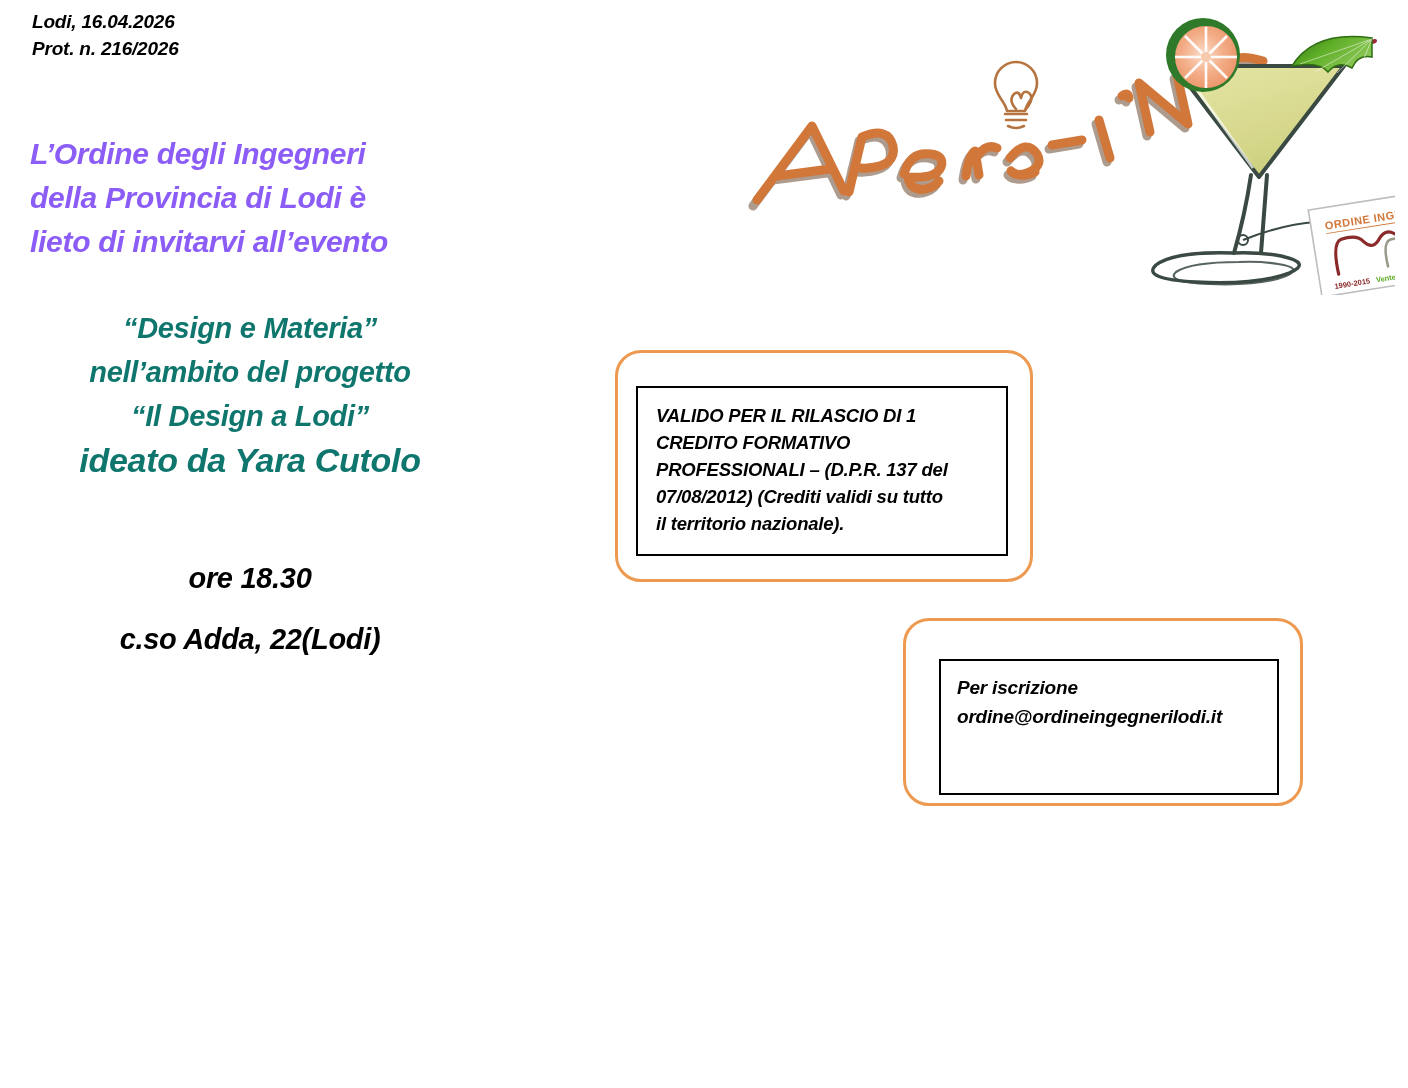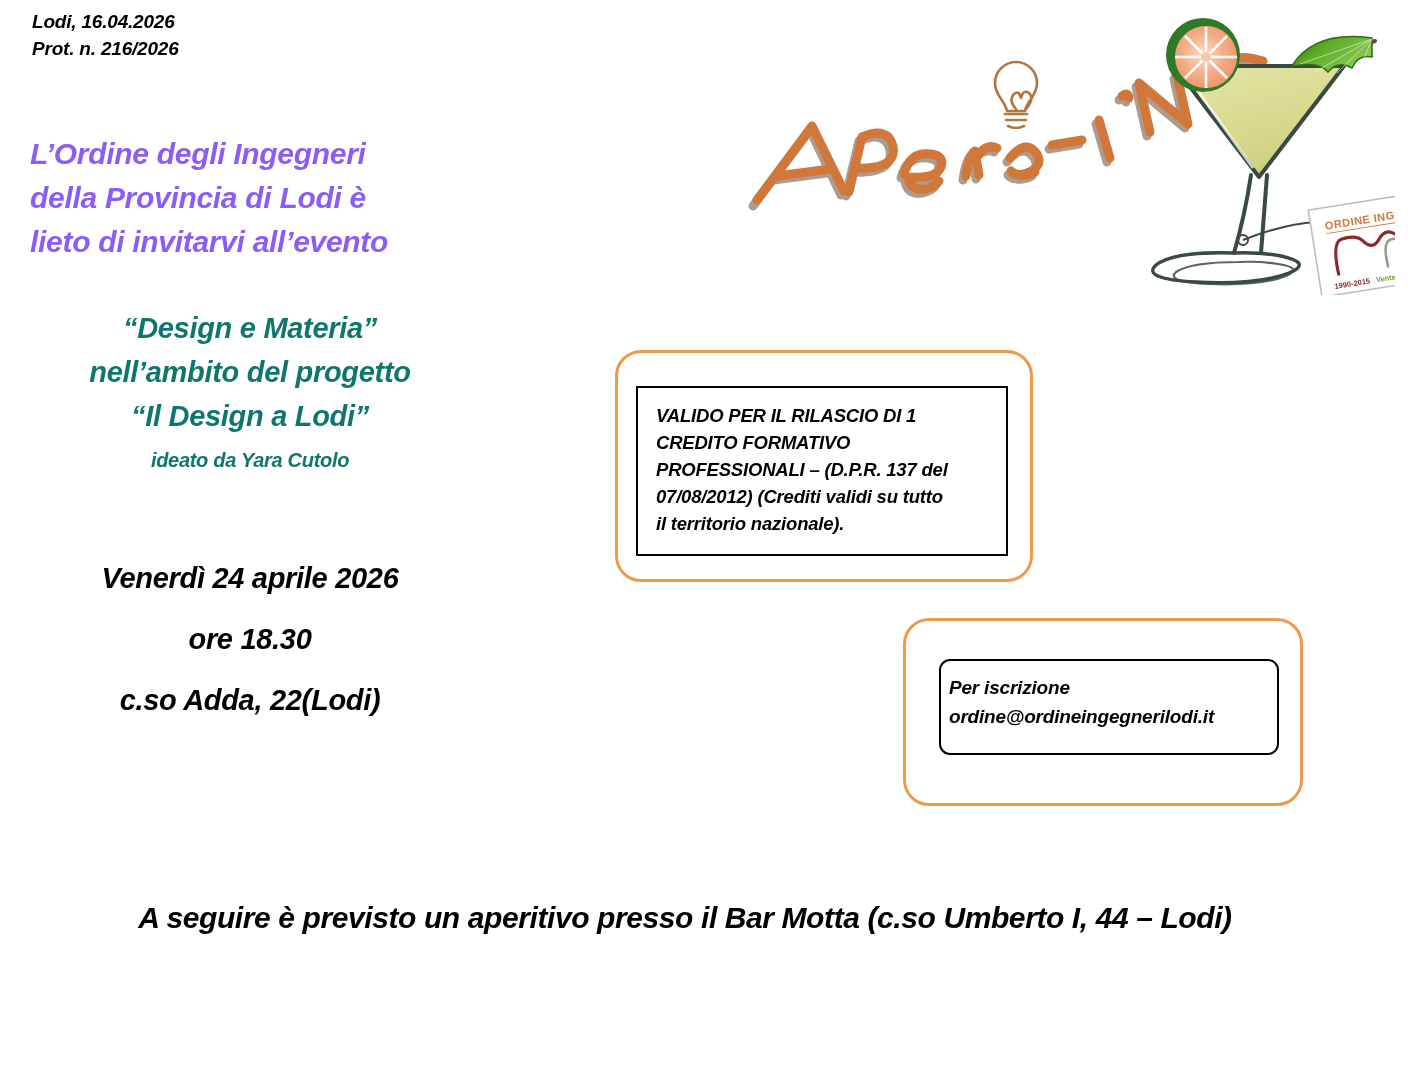--- a/index.html
+++ b/index.html
@@ -52,21 +52,21 @@
     top: 306px;
     width: 460px;
     font-style: italic;
     font-weight: bold;
     font-size: 29px;
     line-height: 44px;
     color: #0f766e;
     text-align: center;
     letter-spacing: -0.3px;
   }
-  .project .ideato { font-size: 20px; }
+  .project .ideato { font-size: 34px; }
 
   .details {
     position: absolute;
     left: 20px;
     top: 548px;
     width: 460px;
     font-style: italic;
     font-weight: bold;
     font-size: 29px;
     line-height: 61px;
@@ -112,26 +112,25 @@
   #credit-inner {
     left: 18px; top: 33px; width: 372px; height: 170px;
     font-size: 18.5px;
     line-height: 27px;
     padding: 14px 7px 0 18px;
     letter-spacing: -0.2px;
   }
 
   #signup-callout { left: 903px; top: 618px; width: 400px; height: 188px; }
   #signup-inner {
-    left: 33px; top: 38px; width: 340px; height: 96px;
+    left: 33px; top: 38px; width: 340px; height: 136px;
     font-size: 19px;
     line-height: 29px;
-    padding: 12px 10px 0 8px;
+    padding: 12px 10px 0 16px;
     letter-spacing: -0.2px;
-    border-radius: 11px;
   }
 
   
   #artwork {
     position: absolute;
     left: 715px;
     top: 10px;
     width: 680px;
     height: 285px;
   }
@@ -154,21 +153,20 @@
   </div>
 
   <div class="project">
     <div>“Design e Materia”</div>
     <div>nell’ambito del progetto</div>
     <div>“Il Design a Lodi”</div>
     <div class="ideato">ideato da Yara Cutolo</div>
   </div>
 
   <div class="details">
-    <div>Venerdì  24 aprile 2026</div>
     <div>ore 18.30</div>
     <div>c.so Adda, 22(Lodi)</div>
   </div>
 
   <div class="callout" id="credit-callout">
     <div class="callout-inner" id="credit-inner">
       <div>VALIDO PER IL RILASCIO DI 1</div>
       <div>CREDITO FORMATIVO</div>
       <div>PROFESSIONALI – (D.P.R. 137 del</div>
       <div>07/08/2012) (Crediti validi su tutto</div>
@@ -297,16 +295,15 @@
         <path d="M668 258 q-2 -24 6 -26 q10 -2 14 6" fill="none" stroke="#9a9a8a" stroke-width="2.6" stroke-linecap="round"></path>
         <path d="M700 256 q-1 -20 5 -22" fill="none" stroke="#cfc9a0" stroke-width="2.6" stroke-linecap="round"></path>
         <text x="612" y="272" font-family="'Liberation Sans', sans-serif" font-size="7.5" font-weight="bold" fill="#8b2a2a">1990-2015 </text>
         <text x="654" y="272" font-family="'Liberation Sans', sans-serif" font-size="7.5" font-weight="bold" fill="#5fae27">Ventesimo </text>
         <text x="706" y="272" font-family="'Liberation Sans', sans-serif" font-size="7.5" font-weight="bold" fill="#d2773a">Certificazione</text>
       </g>
     </svg>
   </div>
 
   <div class="footer-text">
-    <div>A seguire è previsto un aperitivo presso il Bar Motta (c.so Umberto I, 44 – Lodi)</div>
   </div>
 
 </div>
 
 </body></html>

